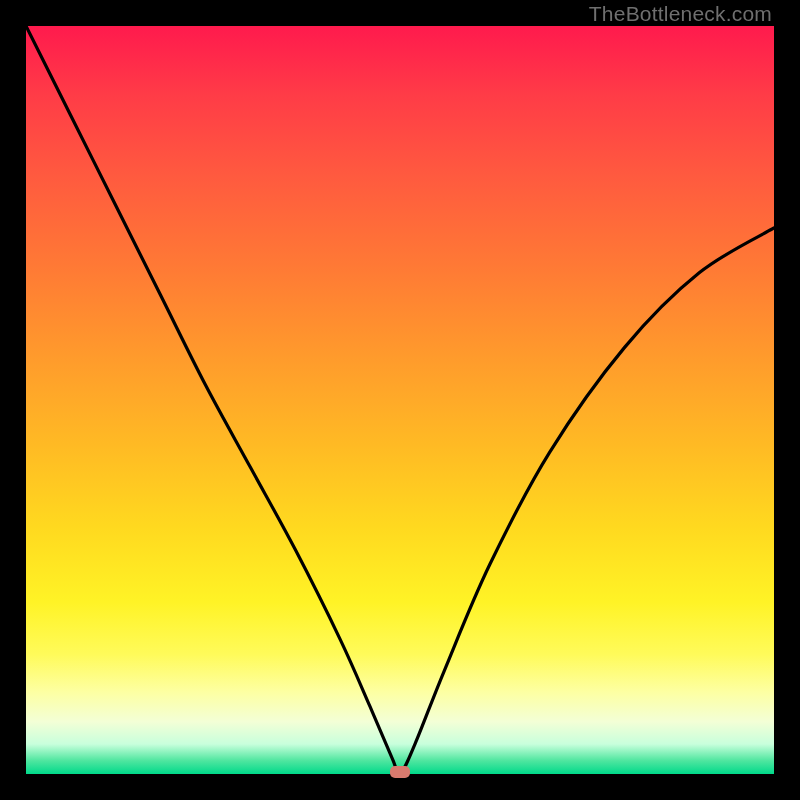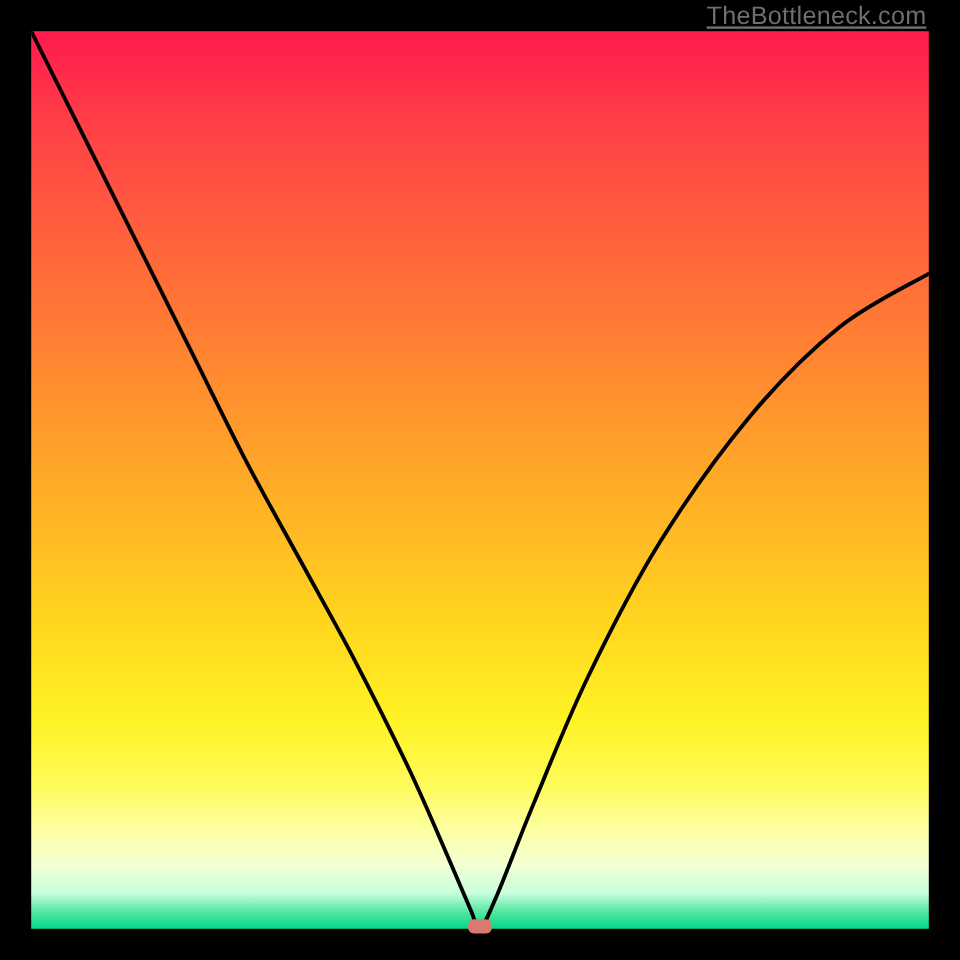--- a/index.html
+++ b/index.html
@@ -45,21 +45,20 @@
   }
   .watermark {
     position: absolute;
     top: 2px;
     right: 28px;
     color: #6f6f6f;
     font-size: 21px;
     font-weight: 500;
     letter-spacing: 0.2px;
     user-select: none;
-    text-decoration: underline;
   }
   svg.curve {
     position: absolute;
     top: 0;
     left: 0;
     width: 748px;
     height: 748px;
   }
   .red-box {
     position: absolute;

